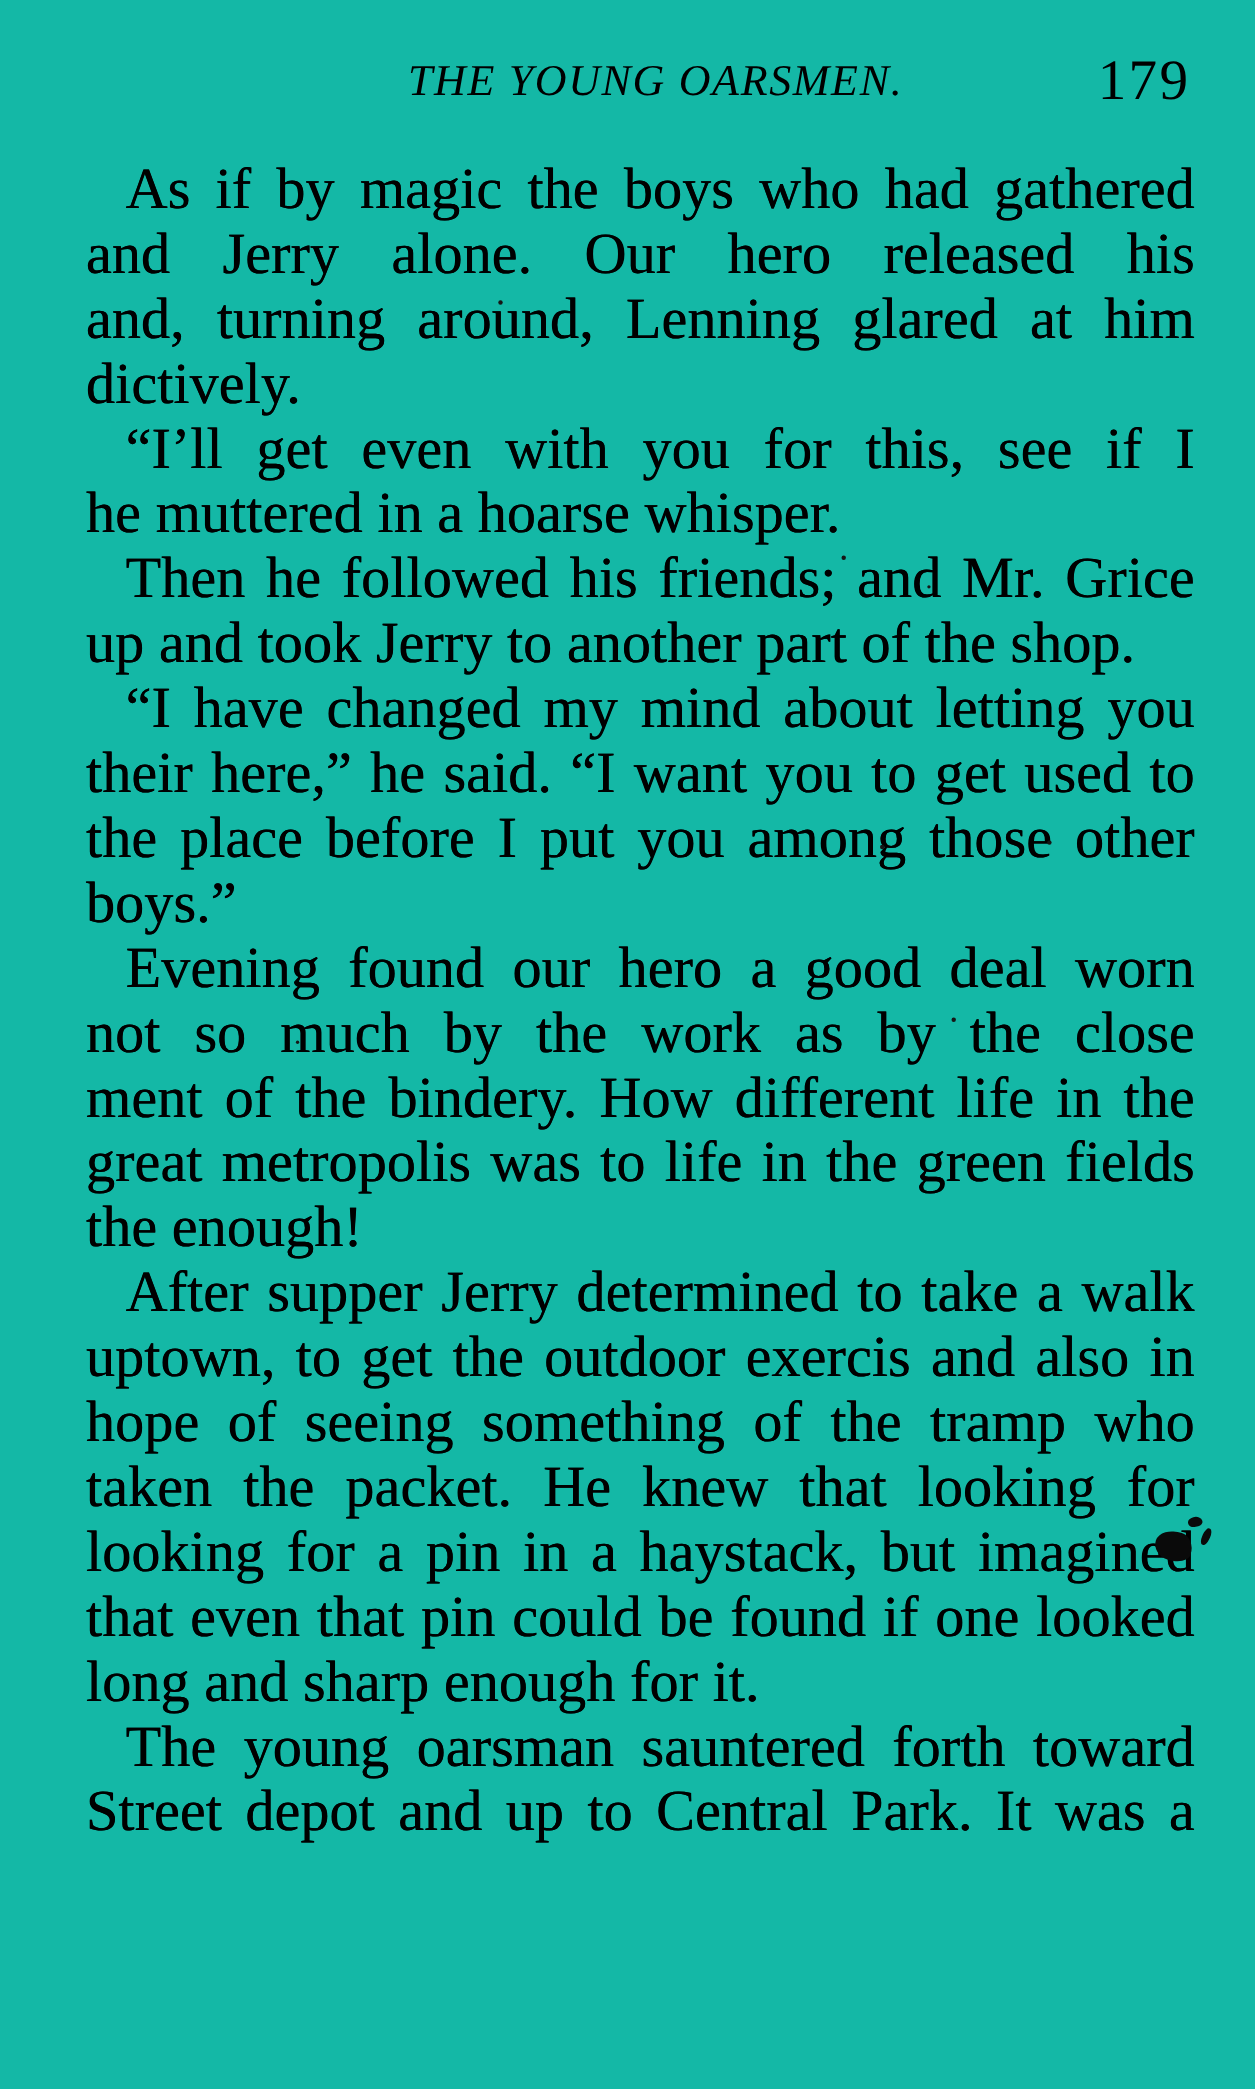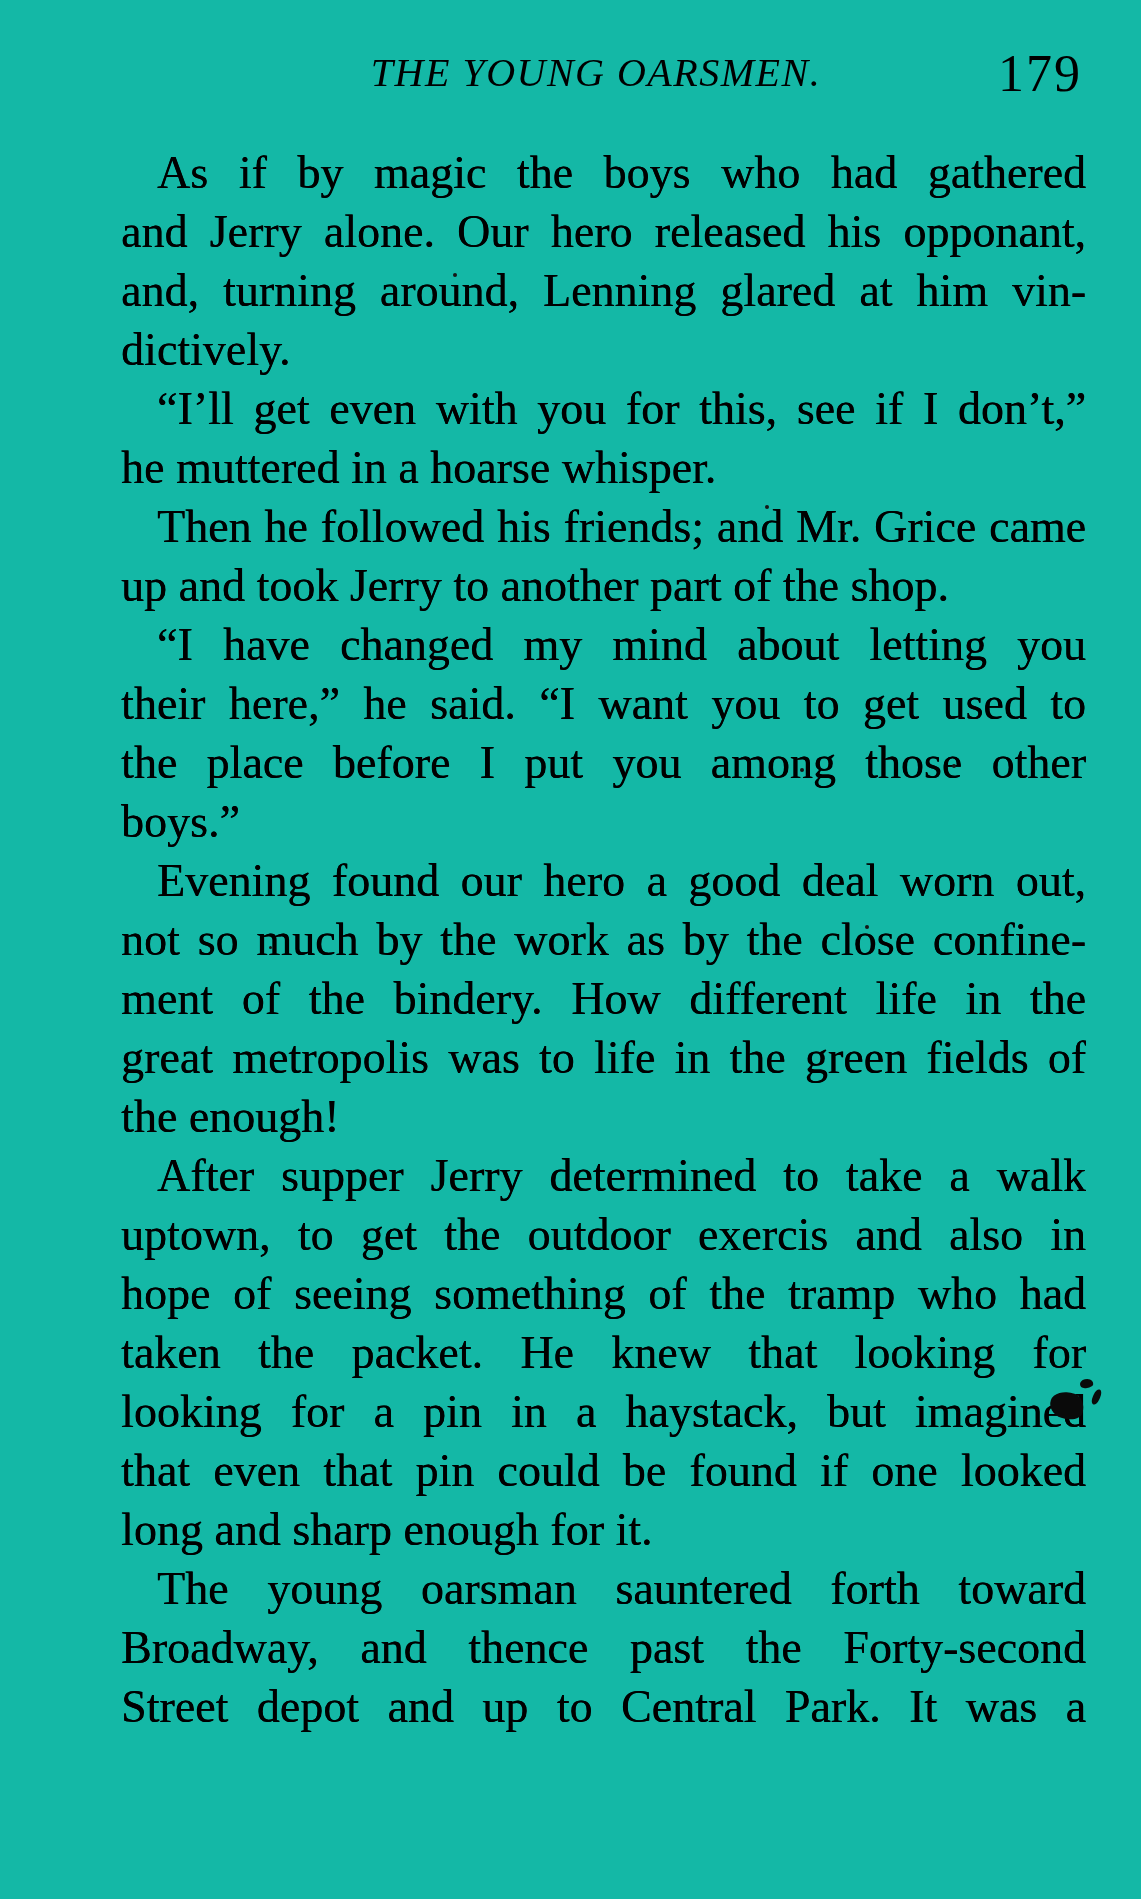--- a/index.html
+++ b/index.html
@@ -28,28 +28,27 @@
     position:absolute;right:4px;top:1px;
     font-size:52px;line-height:46px;letter-spacing:2px;
   }
   
   .text-block{
     position:absolute;left:78px;top:143px;width:1008px;
   }
   .ln{
     height:59px;
     line-height:59px;
-    font-size:46px;
+    font-size:53px;
     text-align:justify;
     text-align-last:justify;
     text-justify:inter-word;
     overflow:hidden;
     white-space:normal;
     text-shadow:0.35px 0 0 #000;
-    margin-left:43px;
   }
   .ln.indent{text-indent:36px;}
   .ln.short{text-align-last:left;}
   
   .speck{position:absolute;background:#161616;border-radius:50%;}
   .smudge{position:absolute;background:#0a0a0a;}
   .smudge.blob-main{
     left:1050px;top:1392px;width:34px;height:27px;
     border-radius:60% 40% 55% 45% / 50% 60% 40% 50%;
     transform:rotate(18deg);
@@ -94,21 +93,20 @@
     <div class="ln">great metropolis was to life in the green fields of</div>
     <div class="ln short">the enough!</div>
     <div class="ln indent">After supper Jerry determined to take a walk</div>
     <div class="ln">uptown, to get the outdoor exercis and also in</div>
     <div class="ln">hope of seeing something of the tramp who had</div>
     <div class="ln">taken the packet. He knew that looking for</div>
     <div class="ln">looking for a pin in a haystack, but imagined</div>
     <div class="ln">that even that pin could be found if one looked</div>
     <div class="ln short">long and sharp enough for it.</div>
     <div class="ln indent">The young oarsman sauntered forth toward</div>
-    <div class="ln">Broadway, and thence past the Forty-second</div>
     <div class="ln">Street depot and up to Central Park. It was a</div>
   </div>
 
   <div class="smudge blob-main"></div>
   <div class="smudge blob-sat"></div>
   <div class="smudge blob-streak"></div>
   <div class="speck" style="left:453px;top:273px;width:4px;height:4px;"></div>
   <div class="speck" style="left:765px;top:505px;width:4px;height:4px;"></div>
   <div class="speck" style="left:843px;top:532px;width:3px;height:3px;"></div>
   <div class="speck" style="left:800px;top:768px;width:4px;height:4px;"></div>

